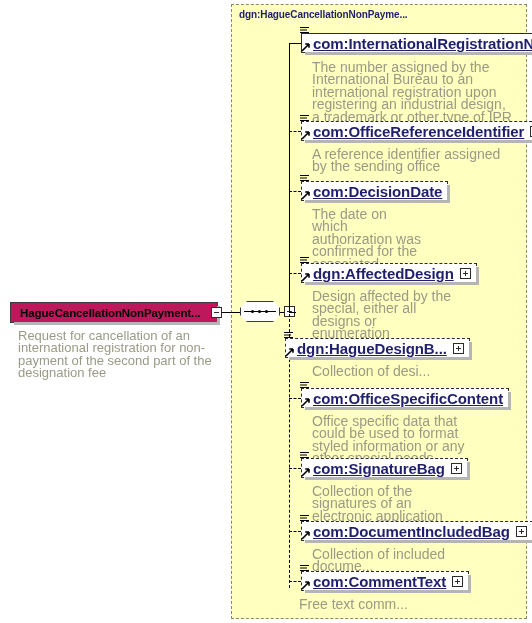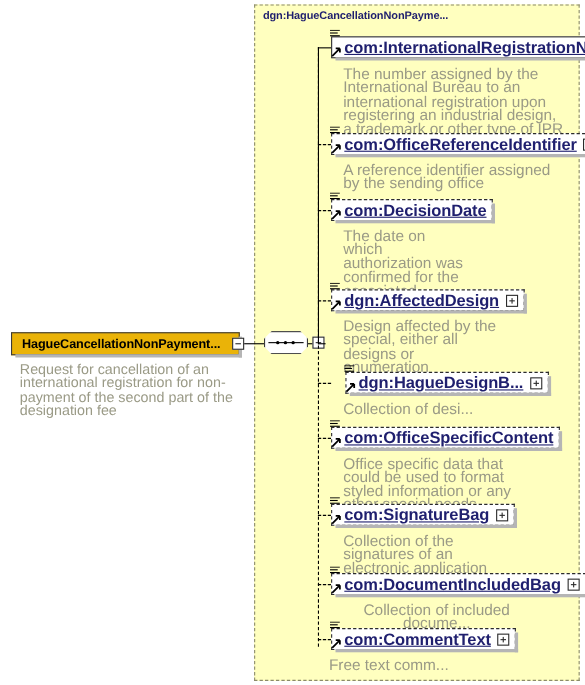--- a/index.html
+++ b/index.html
@@ -40,21 +40,21 @@
   
   #root-node {
     position: absolute;
     left: 10px;
     top: 302px;
     width: 208px;
     height: 21px;
   }
   .nodebox {
     position: relative;
-    background: #eab308;
+    background: #be185d;
     border: 1px solid #3b3b3b;
     height: 21px;
     display: flex;
     align-items: center;
   }
   .nodebox.shadow::after {
     content: "";
     position: absolute;
     left: 3px; top: 100%;
     width: 100%; height: 3px;
@@ -342,21 +342,21 @@
       </svg>
       <svg class="arrow-icon" viewBox="0 0 10 10">
         <path d="M1 9 L8 2 M8 2 L4.2 2 M8 2 L8 5.8" stroke="#000" stroke-width="1.6" fill="none"></path>
       </svg>
       <span class="elem-label">dgn:AffectedDesign</span>
       <span class="pmbox plus elem-plus"></span>
     </div>
   </div>
   <div class="elem-desc" style="left:312px; top:290px; width:145px;">Design affected by the special, either all designs or enumeration</div>
 
-  <div class="elem" style="left:314px; top:338px;">
+  <div class="elem" style="left:285px; top:338px;">
     <div class="elem-box optional">
       <svg class="lines-icon" viewBox="0 0 9 8">
         <rect x="0" y="0" width="9" height="1" fill="#000"></rect>
           <rect x="0" y="2.5" width="7" height="1" fill="#000"></rect>
           <rect x="0" y="5" width="9" height="1" fill="#000"></rect>
       </svg>
       <svg class="arrow-icon" viewBox="0 0 10 10">
         <path d="M1 9 L8 2 M8 2 L4.2 2 M8 2 L8 5.8" stroke="#000" stroke-width="1.6" fill="none"></path>
       </svg>
       <span class="elem-label">dgn:HagueDesignB...</span>
@@ -403,21 +403,21 @@
           <rect x="0" y="2.5" width="7" height="1" fill="#000"></rect>
           <rect x="0" y="5" width="9" height="1" fill="#000"></rect>
       </svg>
       <svg class="arrow-icon" viewBox="0 0 10 10">
         <path d="M1 9 L8 2 M8 2 L4.2 2 M8 2 L8 5.8" stroke="#000" stroke-width="1.6" fill="none"></path>
       </svg>
       <span class="elem-label">com:DocumentIncludedBag</span>
       <span class="pmbox plus elem-plus"></span>
     </div>
   </div>
-  <div class="elem-desc" style="left:312px; top:548px; width:170px;text-align:center;">Collection of included docume...</div>
+  <div class="elem-desc" style="left:312px; top:548px; width:170px;">Collection of included docume...</div>
 
   <div class="elem" style="left:301px; top:571px;">
     <div class="elem-box optional">
       <svg class="lines-icon" viewBox="0 0 9 8">
         <rect x="0" y="0" width="9" height="1" fill="#000"></rect>
           <rect x="0" y="2.5" width="7" height="1" fill="#000"></rect>
           <rect x="0" y="5" width="9" height="1" fill="#000"></rect>
       </svg>
       <svg class="arrow-icon" viewBox="0 0 10 10">
         <path d="M1 9 L8 2 M8 2 L4.2 2 M8 2 L8 5.8" stroke="#000" stroke-width="1.6" fill="none"></path>

